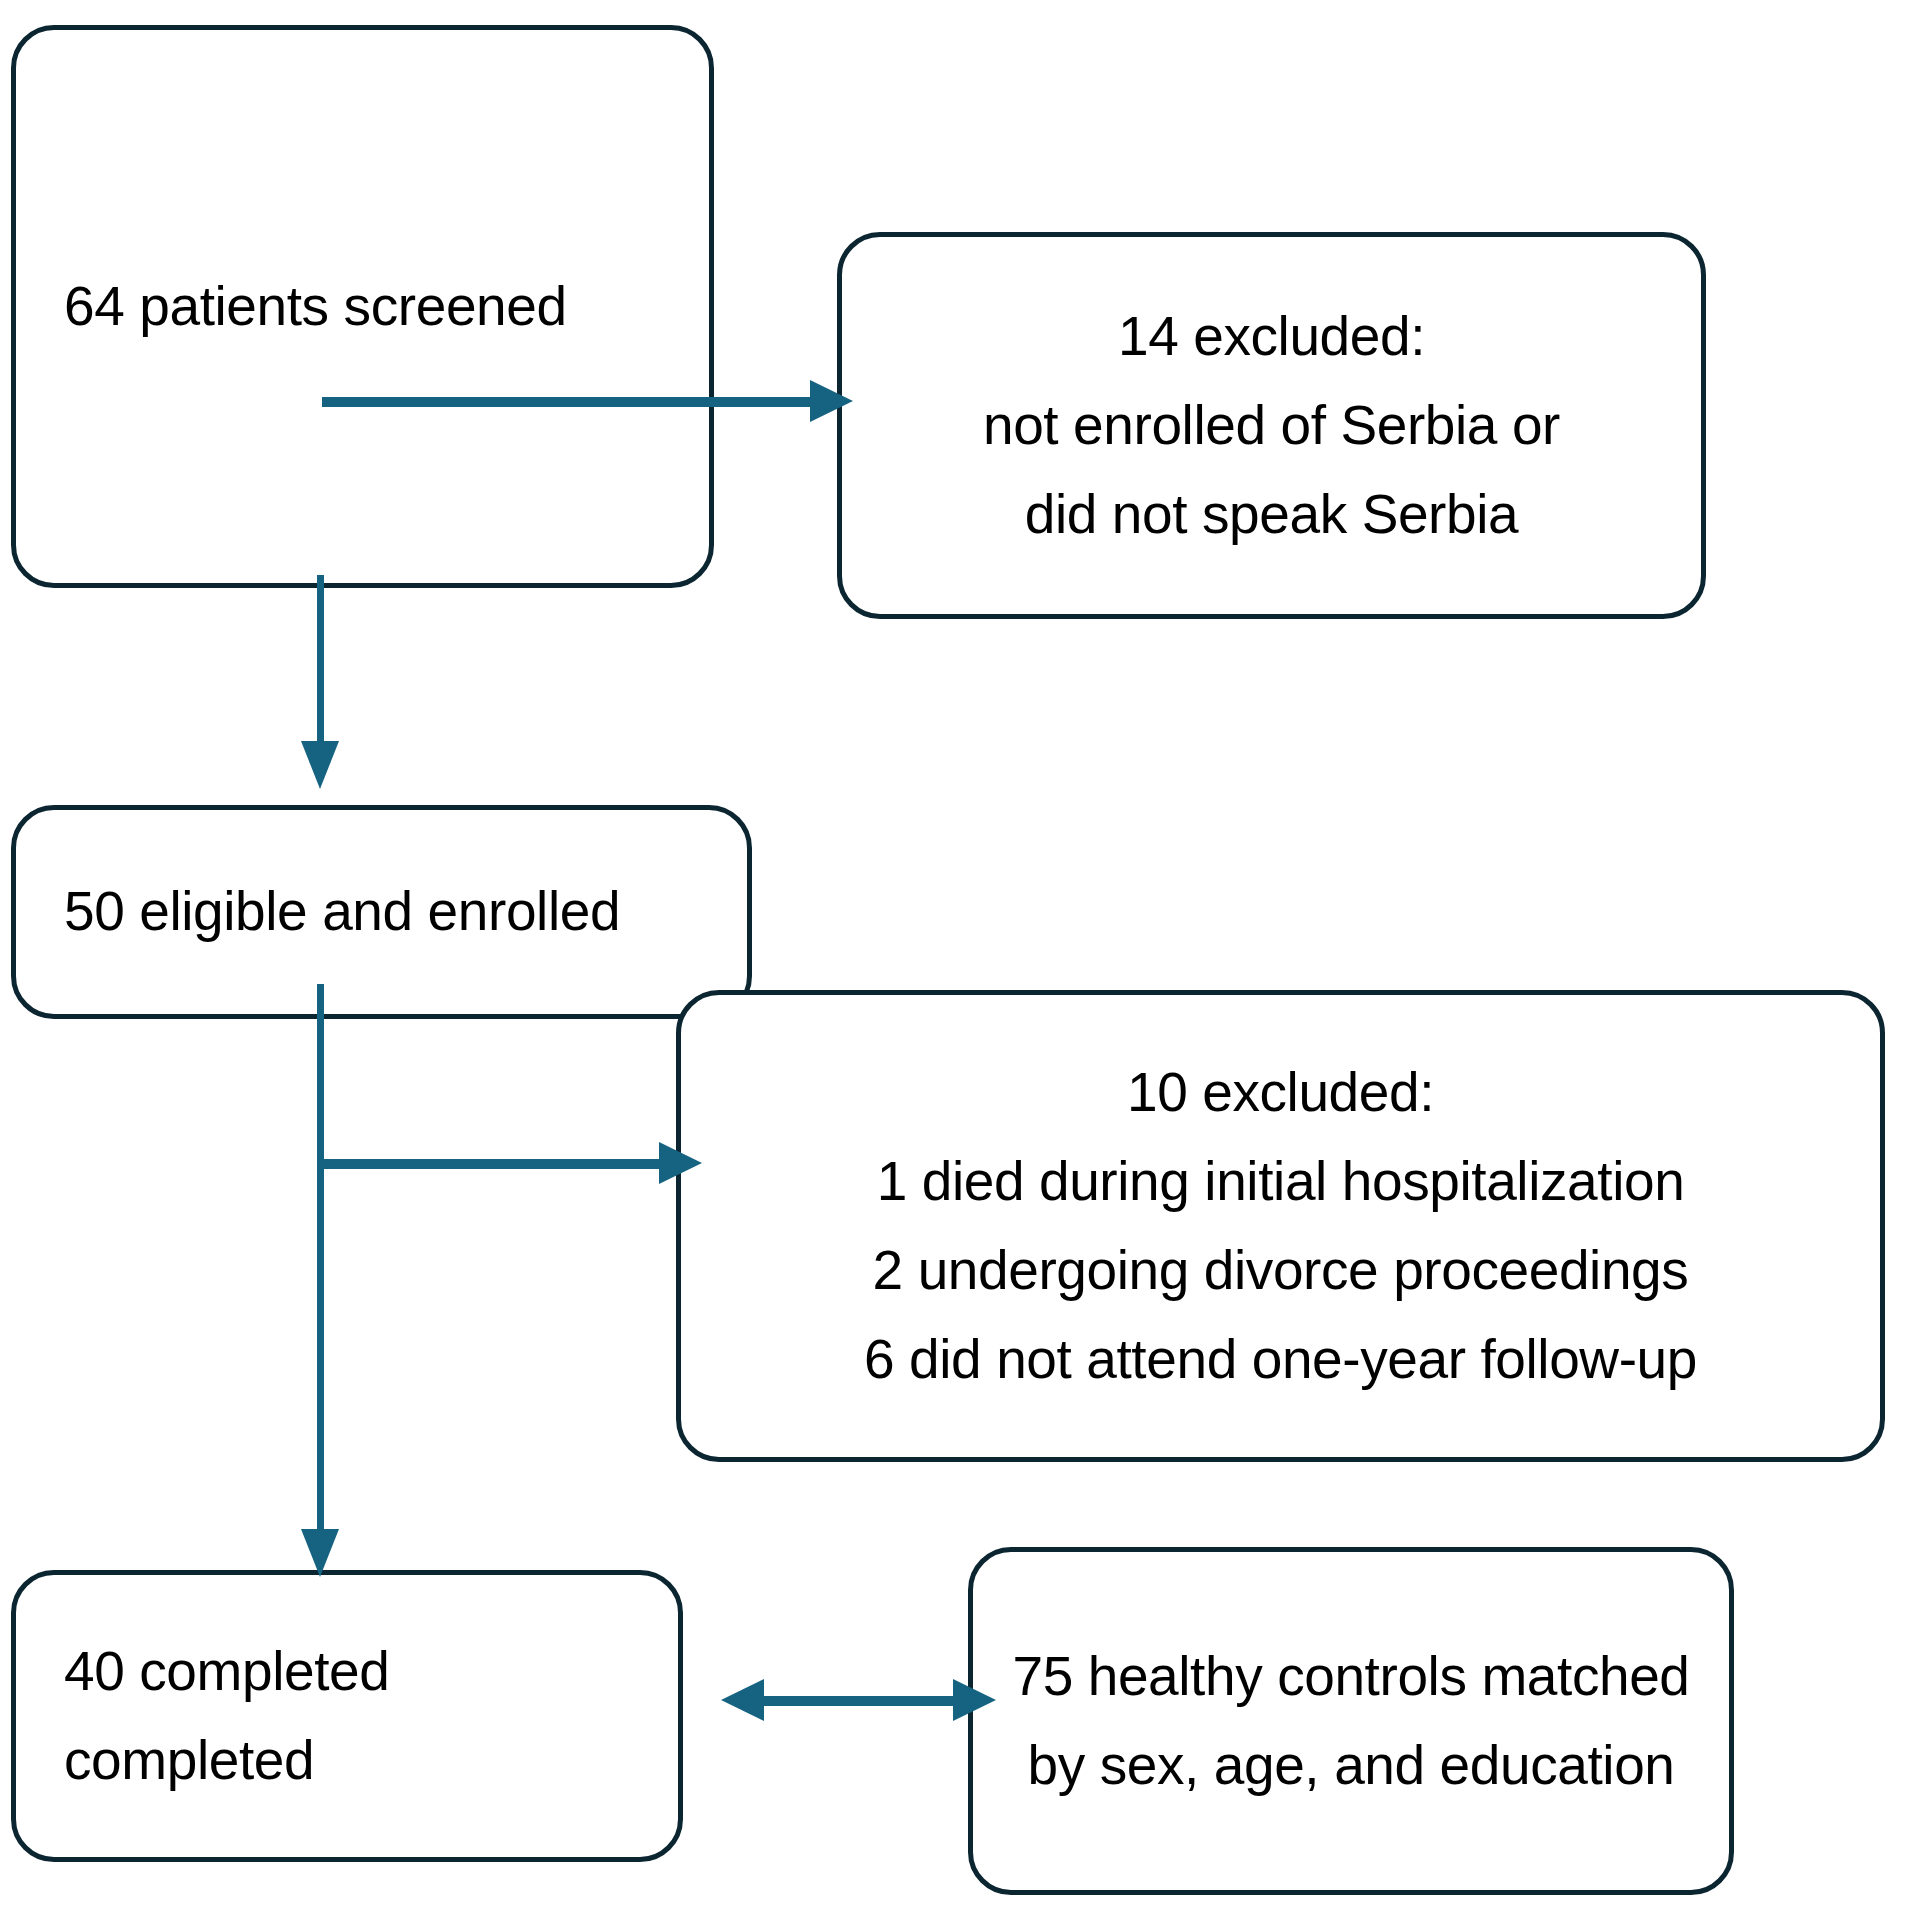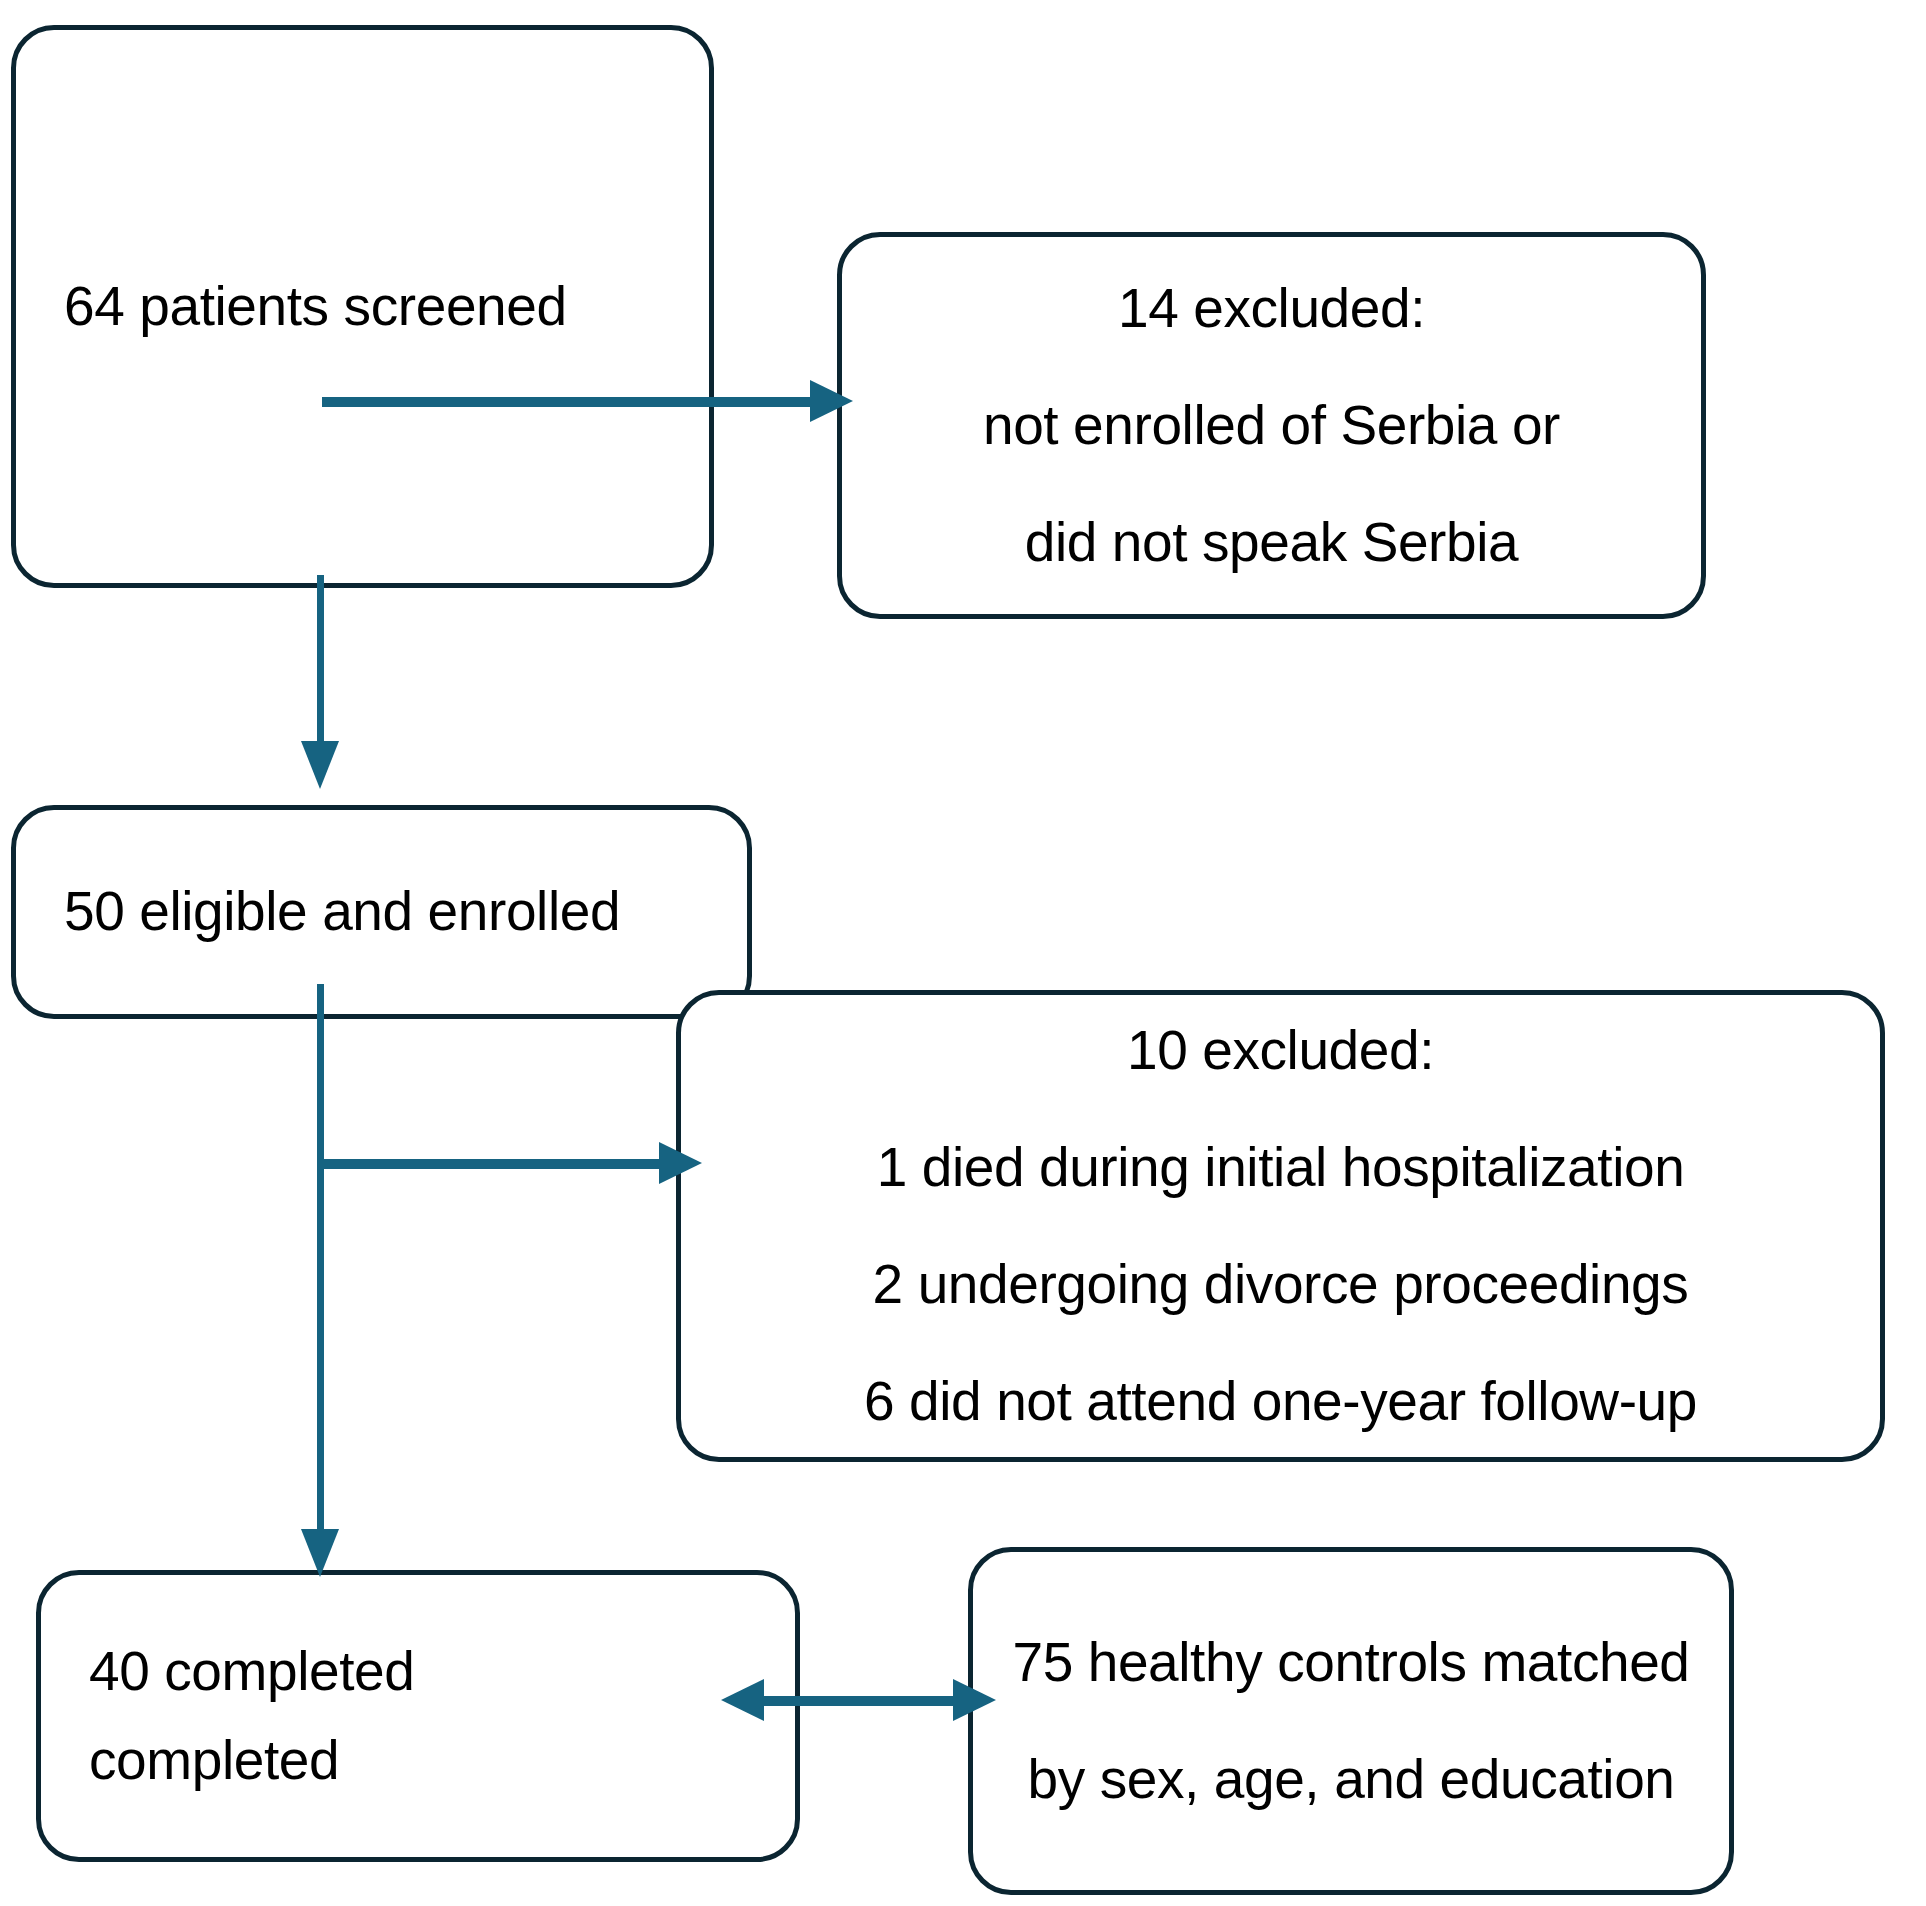--- a/index.html
+++ b/index.html
@@ -34,32 +34,31 @@
   .node.left-text {
     align-items: flex-start;
     padding-left: 48px;
     padding-right: 30px;
   }
   .node.center-text {
     align-items: center;
     padding-left: 25px;
     padding-right: 25px;
     text-align: center;
-    gap: 28px;
   }
   .node .line {
     white-space: nowrap;
   }
 
   
   #node-screened      { left: 11px;   top: 13.4px;   width: 703px;  height: 563px; margin-top: 12px; }
   #node-excluded-1    { left: 837px; top: 232px;  width: 869px; height: 387px; }
   #node-enrolled      { left: 11px;   top: 773px; width: 741px;  height: 214px; margin-top: 32px; }
   #node-excluded-2    { left: 676px;  top: 990px; width: 1209px; height: 472px; }
-  #node-completed     { left: 11px;   top: 1570px; width: 764px;  height: 292px; margin-left: 25px; }
+  #node-completed     { left: 11px;   top: 1570px; width: 672px;  height: 292px; }
   #node-controls      { left: 968px; top: 1547px; width: 766px; height: 348px; }
 
   
   .conn {
     position: absolute;
     background: #166381;
   }
   .conn-v { width: 6.7px; }
   .conn-h { height: 9.7px; }
 

